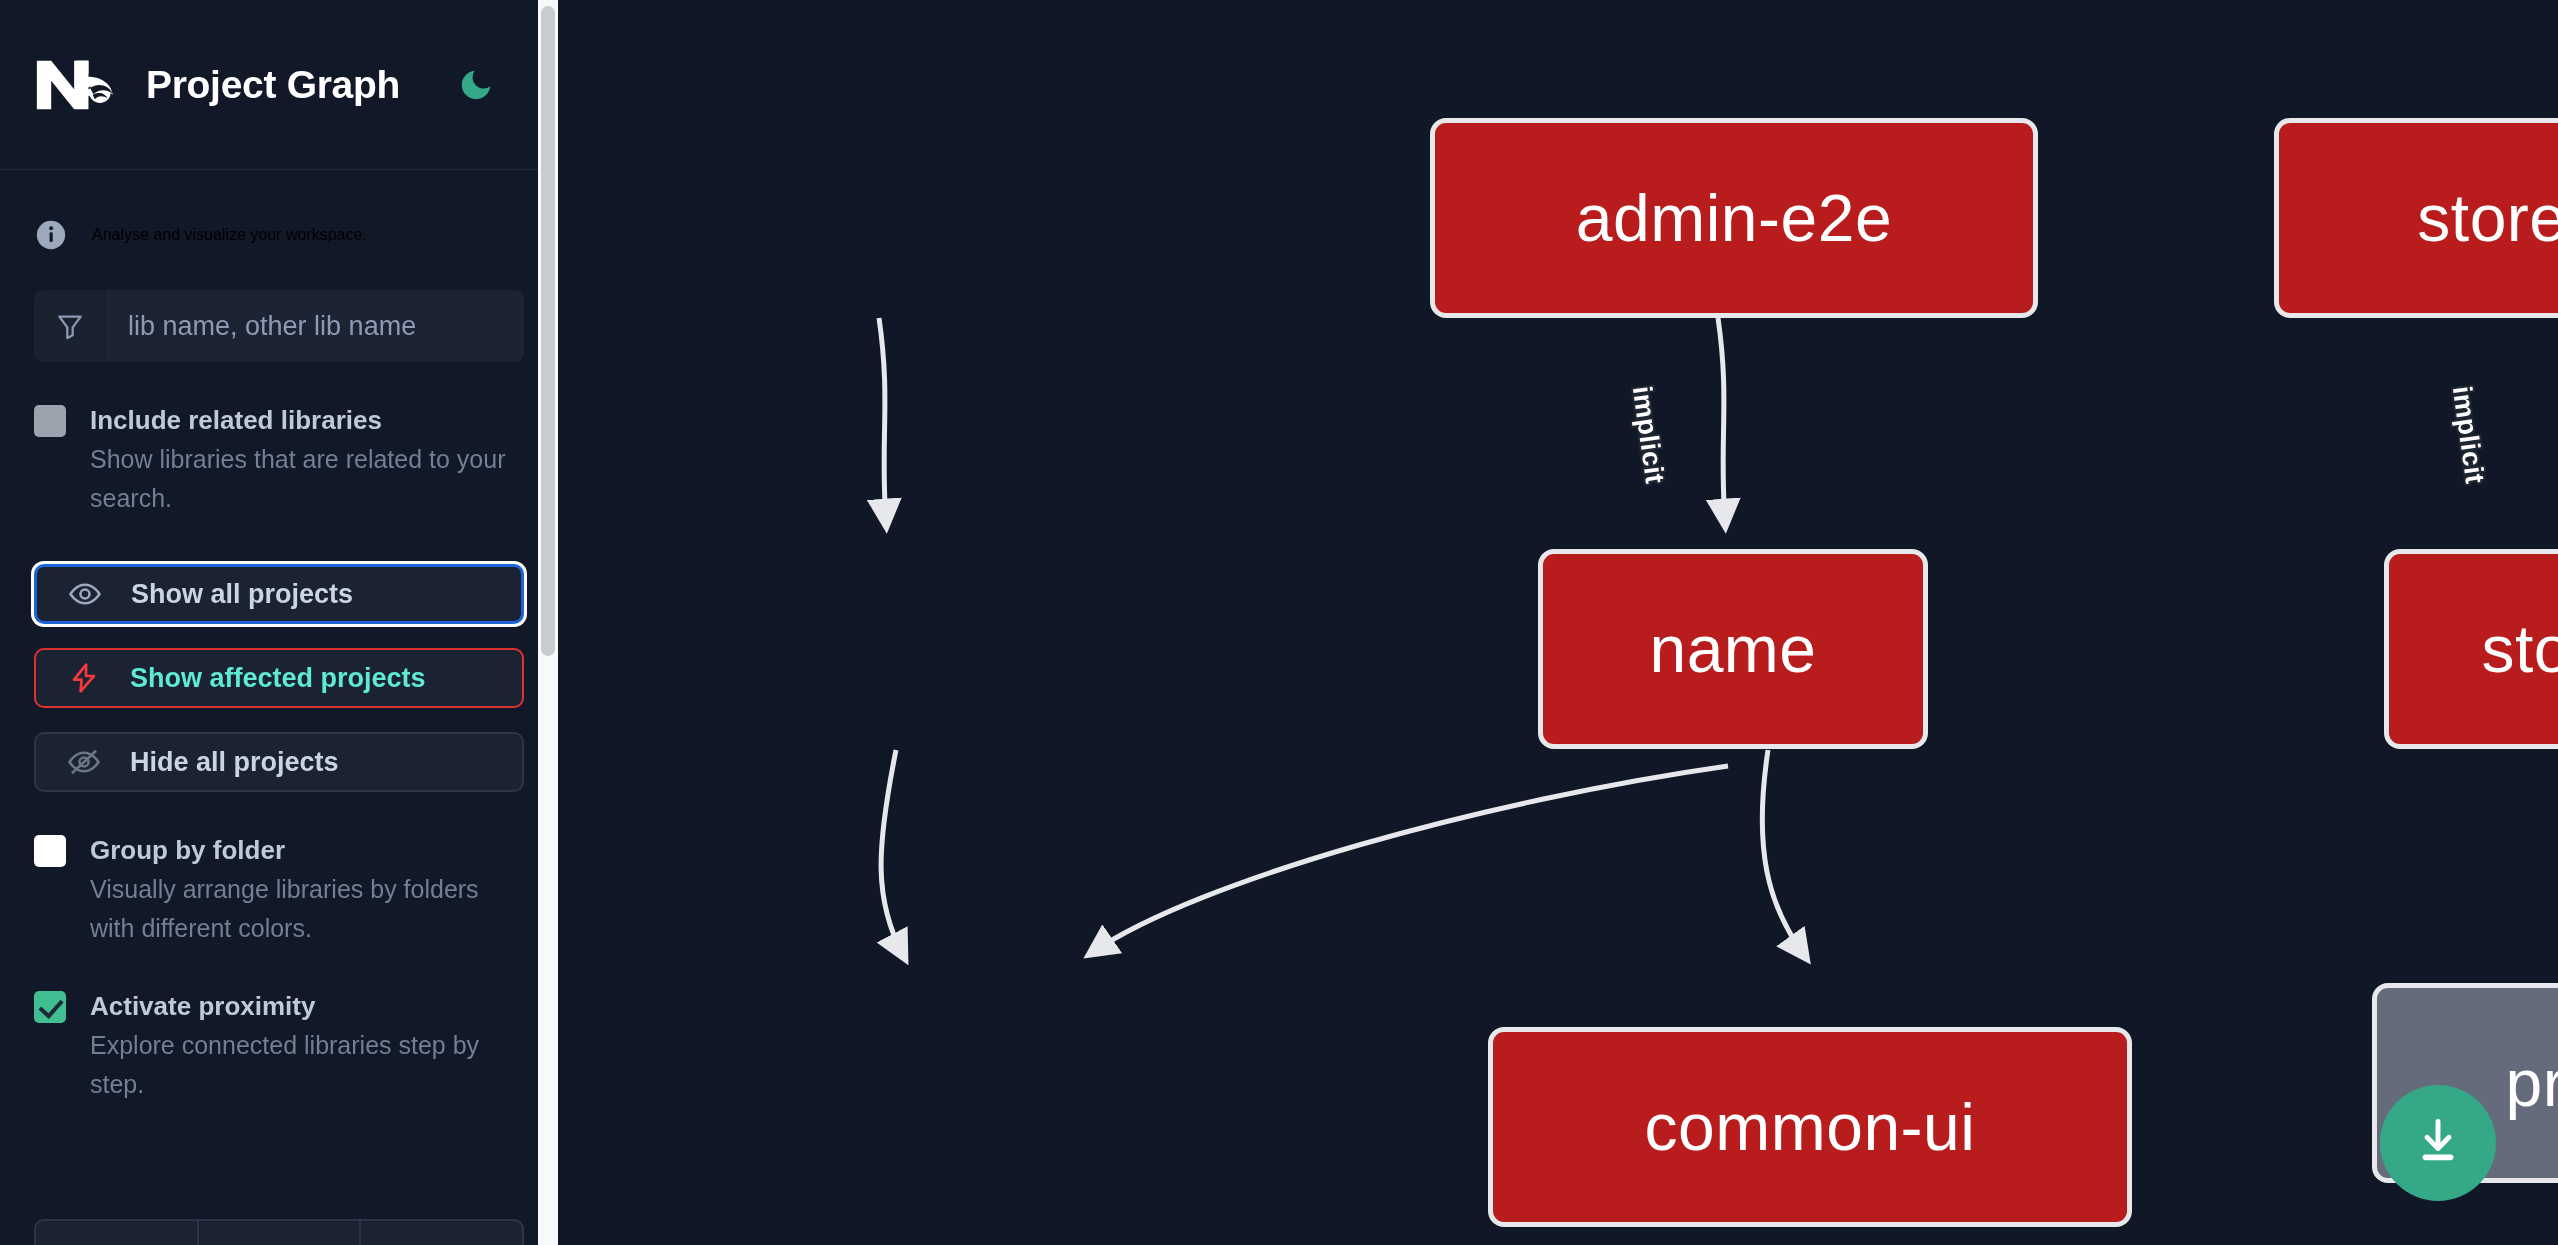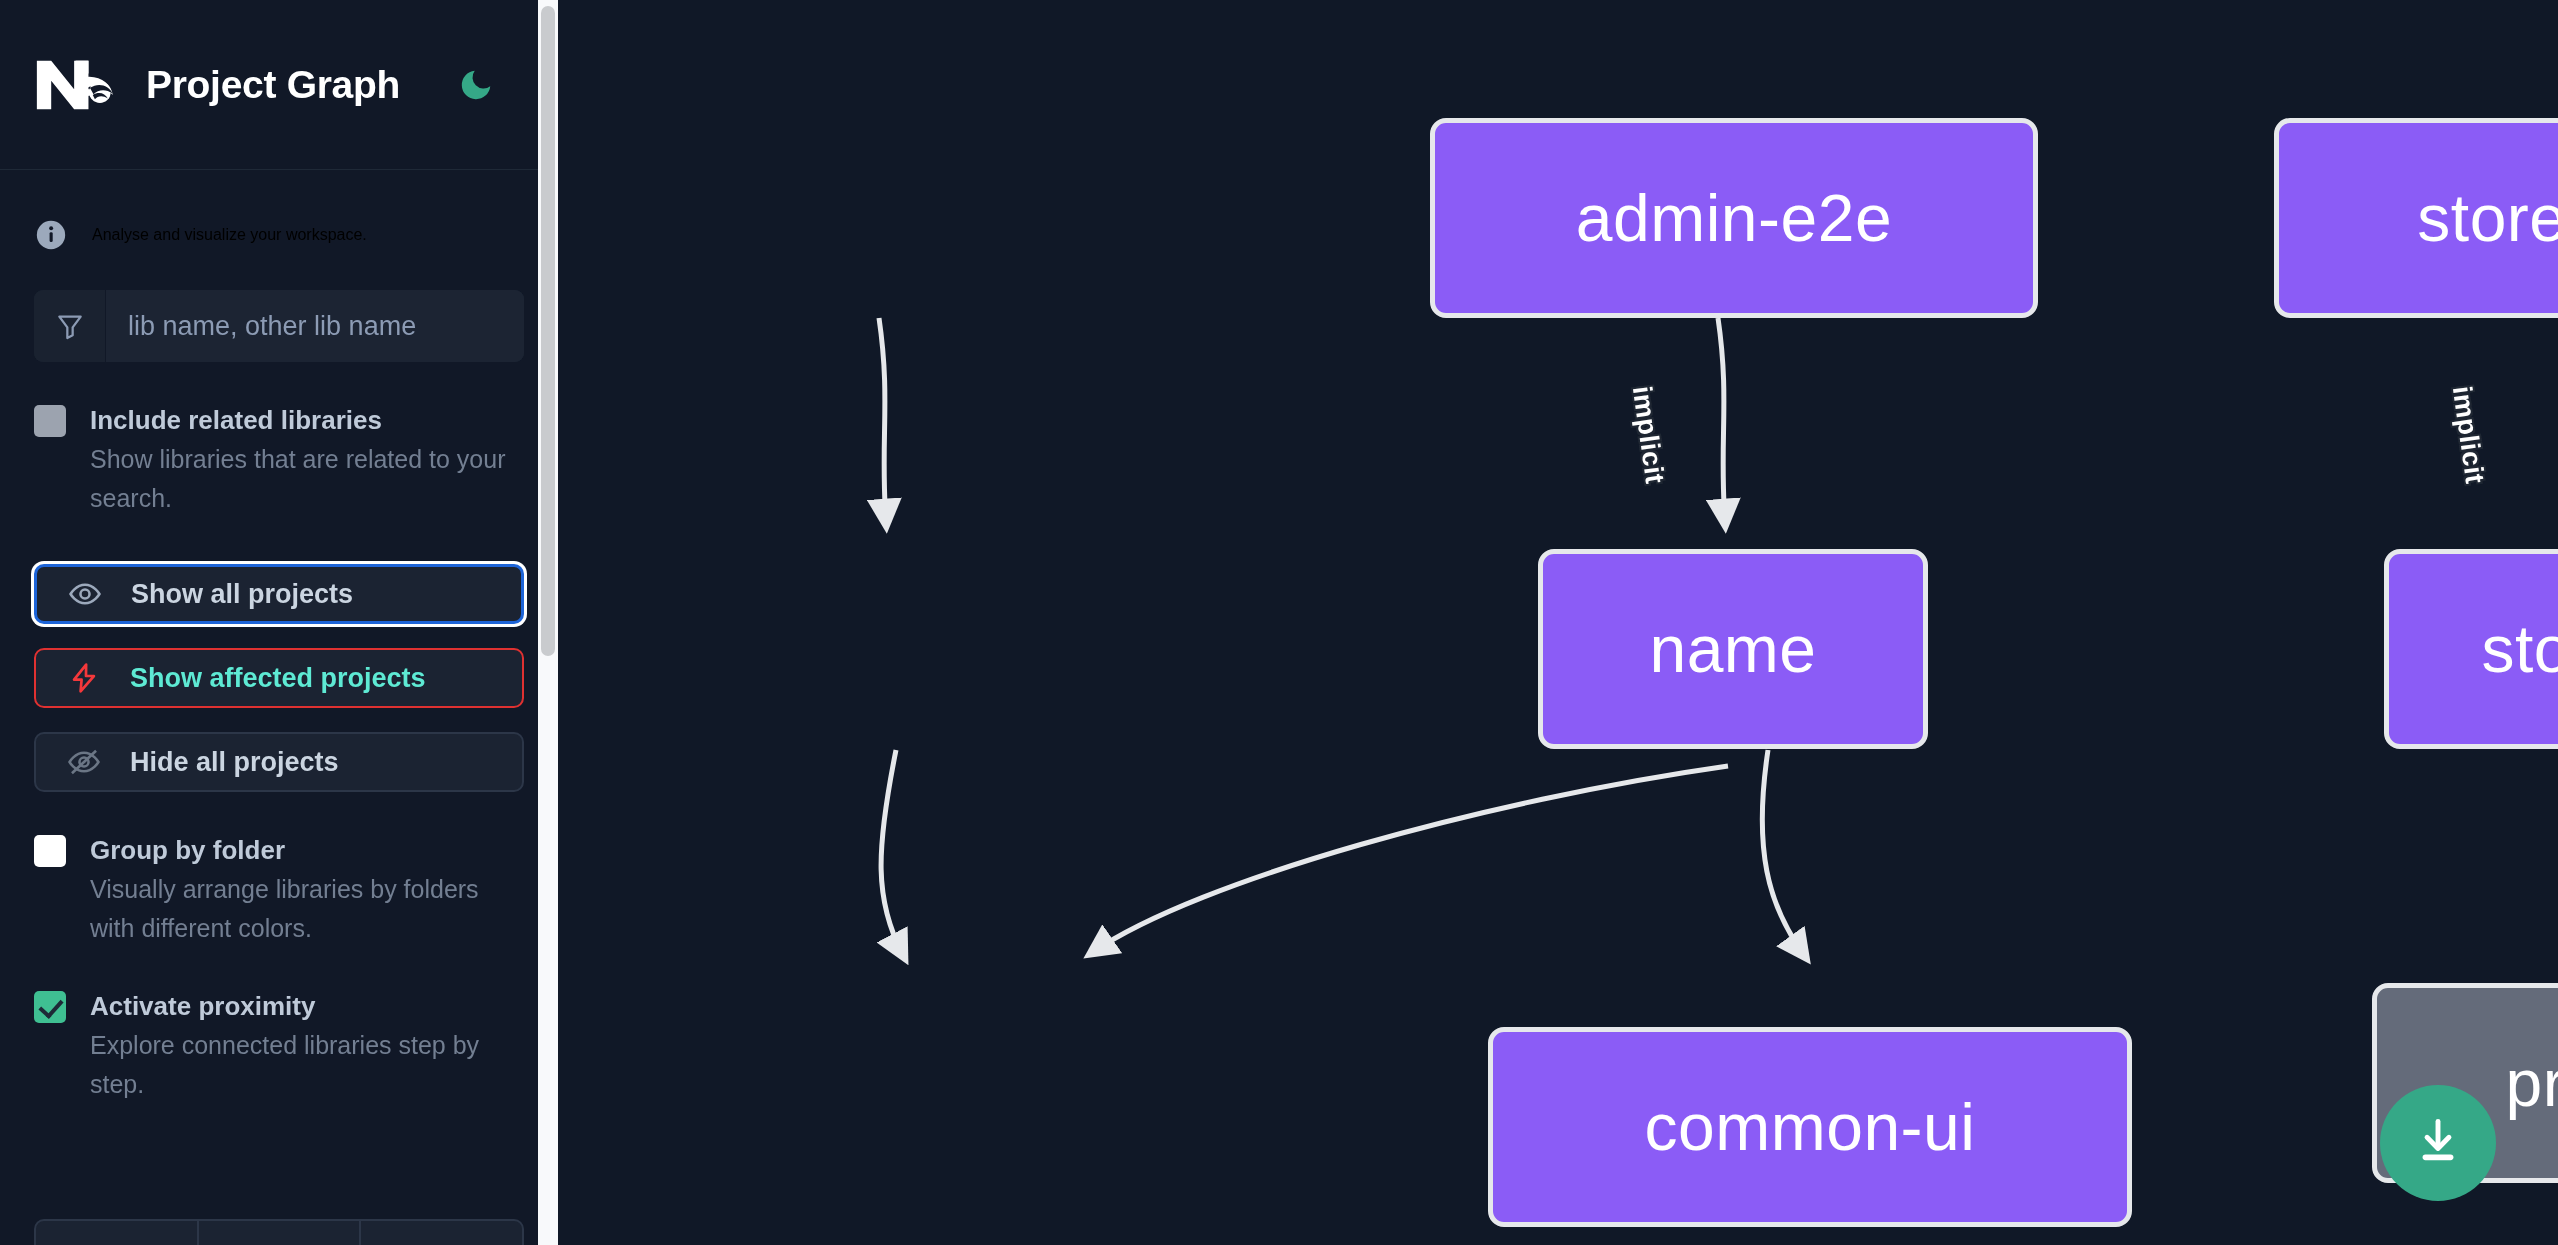--- a/index.html
+++ b/index.html
@@ -216,21 +216,21 @@
     justify-content: center;
     border-radius: 16px;
     border: 5px solid #E6E8EB;
     color: #FFFFFF;
     font-size: 66px;
     font-weight: 400;
     letter-spacing: 0.5px;
     cursor: pointer;
     z-index: 3;
   }
-  .node.pink { background: #8b5cf6; }
+  .node.pink { background: #b91c1c; }
   .node.grey { background: #646B7A; }
 
   .edge-label {
     position: absolute;
     color: #FFFFFF;
     font-size: 27px;
     font-weight: 700;
     letter-spacing: 0.5px;
     white-space: nowrap;
     transform-origin: 50% 50%;

